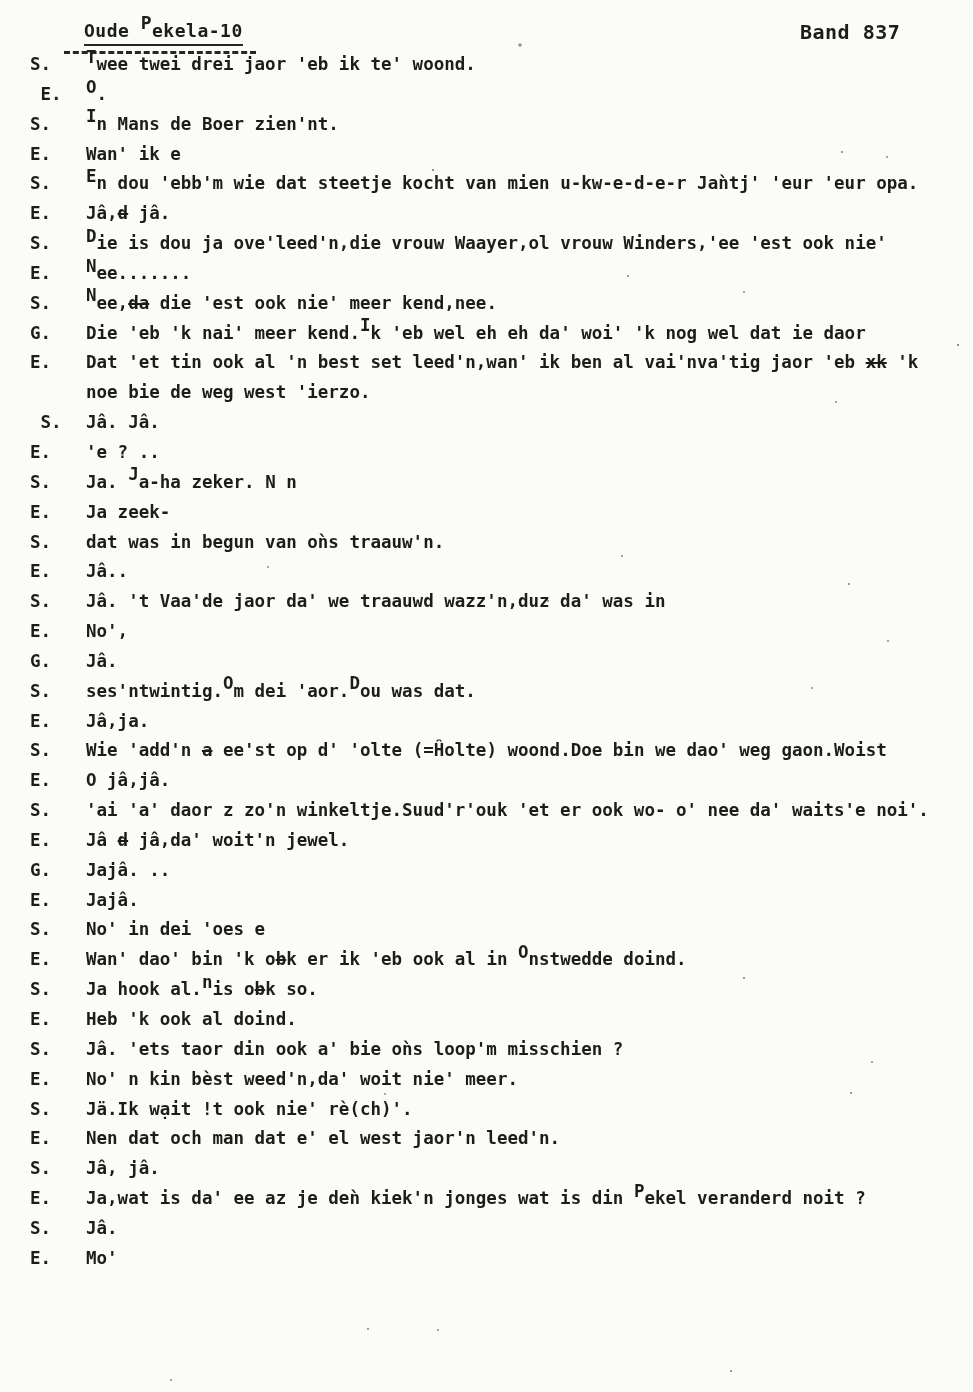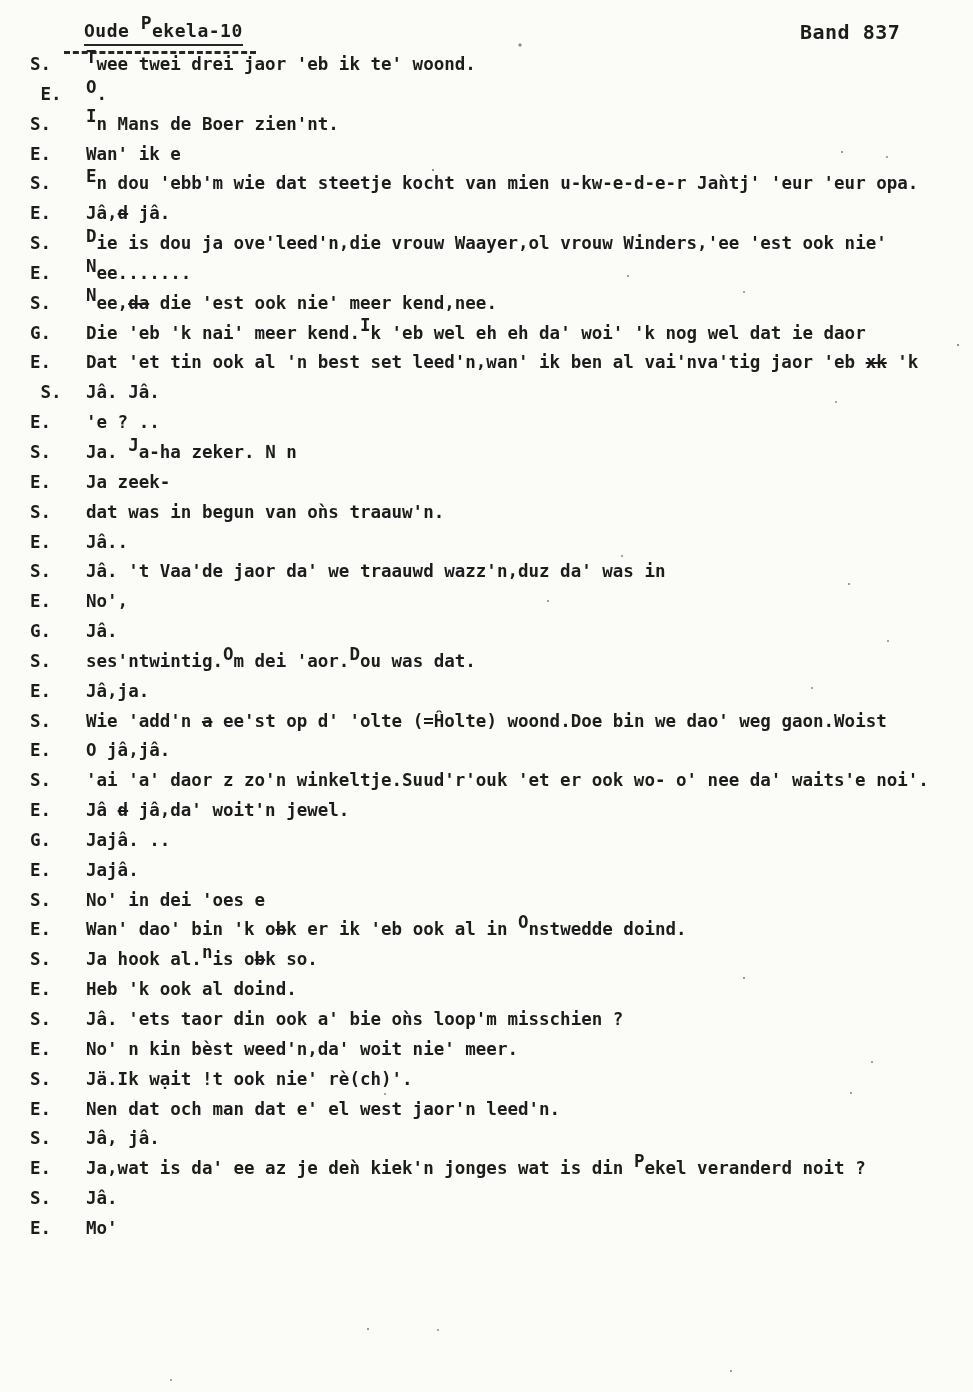--- a/index.html
+++ b/index.html
@@ -80,20 +80,21 @@
       <div class="row"><span class="speaker"> E.</span><span class="text"><span class="raised">O</span>.</span></div>
       <div class="row"><span class="speaker">S.</span><span class="text"><span class="raised">I</span>n Mans de Boer zien'nt.</span></div>
       <div class="row"><span class="speaker">E.</span><span class="text">Wan' ik e</span></div>
       <div class="row"><span class="speaker">S.</span><span class="text"><span class="raised">E</span>n dou 'ebb'm wie dat steetje kocht van mien u-kw-e-d-e-r Jaǹtj' 'eur 'eur opa.</span></div>
       <div class="row"><span class="speaker">E.</span><span class="text">Jâ,<span class="struck">d</span> jâ.</span></div>
       <div class="row"><span class="speaker">S.</span><span class="text"><span class="raised">D</span>ie is dou ja ove'leed'n,die vrouw Waayer,ol vrouw Winders,'ee 'est ook nie'</span></div>
       <div class="row"><span class="speaker">E.</span><span class="text"><span class="raised">N</span>ee.......</span></div>
       <div class="row"><span class="speaker">S.</span><span class="text"><span class="raised">N</span>ee,<span class="struck">da</span> die 'est ook nie' meer kend,nee.</span></div>
       <div class="row"><span class="speaker">G.</span><span class="text">Die 'eb 'k nai' meer kend.<span class="raised">I</span>k 'eb wel eh eh da' woi' 'k nog wel dat ie daor</span></div>
       <div class="row"><span class="speaker">E.</span><span class="text">Dat 'et tin ook al 'n best set leed'n,wan' ik ben al vai'nva'tig jaor 'eb <span class="struck">xk</span> 'k</span></div>
+      <div class="row"><span class="speaker"></span><span class="text">noe bie de weg west 'ierzo.</span></div>
       <div class="row"><span class="speaker"> S.</span><span class="text">Jâ. Jâ.</span></div>
       <div class="row"><span class="speaker">E.</span><span class="text">'e ? ..</span></div>
       <div class="row"><span class="speaker">S.</span><span class="text">Ja. <span class="raised">J</span>a-ha zeker. N n</span></div>
       <div class="row"><span class="speaker">E.</span><span class="text">Ja zeek-</span></div>
       <div class="row"><span class="speaker">S.</span><span class="text">dat was in begun van oǹs traauw'n.</span></div>
       <div class="row"><span class="speaker">E.</span><span class="text">Jâ..</span></div>
       <div class="row"><span class="speaker">S.</span><span class="text">Jâ. 't Vaa'de jaor da' we traauwd wazz'n,duz da' was in</span></div>
       <div class="row"><span class="speaker">E.</span><span class="text">No',</span></div>
       <div class="row"><span class="speaker">G.</span><span class="text">Jâ.</span></div>
       <div class="row"><span class="speaker">S.</span><span class="text">ses'ntwintig.<span class="raised">O</span>m dei 'aor.<span class="raised">D</span>ou was dat.</span></div>

